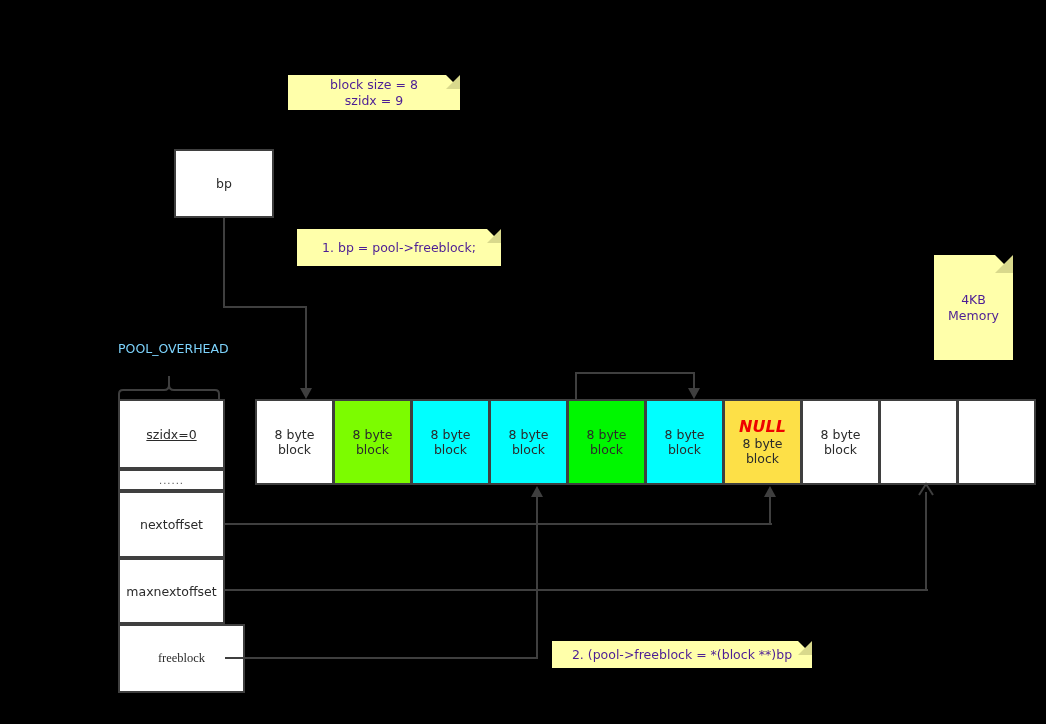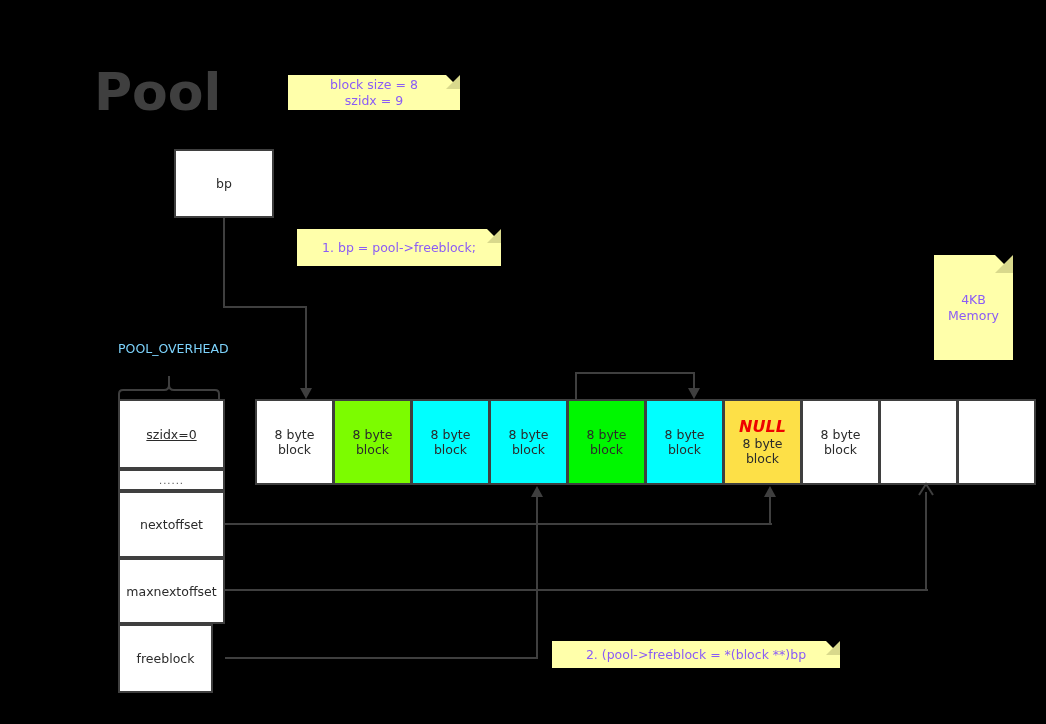--- a/index.html
+++ b/index.html
@@ -24,21 +24,21 @@
     font-weight: bold;
     color: #3f3f3f;
     letter-spacing: 0px;
     line-height: 58px;
     font-family: "DejaVu Sans", sans-serif;
   }
 
   
   .note {
     background: #ffffaa;
-    color: #8b5cf6;
+    color: #4c1d95;
     font-size: 12.5px;
     line-height: 16px;
     text-align: center;
     box-sizing: border-box;
     display: flex;
     flex-direction: column;
     justify-content: center;
     align-items: center;
   }
   .note .fold {
@@ -51,21 +51,21 @@
   .note .fold2 {
     position: absolute;
     top: 0; right: 0;
     width: 0; height: 0;
     border-left: 14px solid transparent;
     border-bottom: 14px solid #d9d98c;
   }
 
   #note-blocksize { left: 288px; top: 75px; width: 172px; height: 35px; }
   #note-step1     { left: 297px; top: 229px; width: 204px; height: 37px; }
-  #note-step2     { left: 552px; top: 641px; width: 288px; height: 27px; }
+  #note-step2     { left: 552px; top: 641px; width: 260px; height: 27px; }
   #note-4kb       { left: 934px; top: 255px; width: 79px; height: 105px; }
   #note-4kb .fold  { border-left-width: 18px; border-top-width: 18px; }
   #note-4kb .fold2 { border-left-width: 18px; border-bottom-width: 18px; }
 
   
   .box {
     background: #ffffff;
     border: 2px solid #3f3f3f;
     box-sizing: border-box;
     display: flex;
@@ -76,21 +76,21 @@
     text-align: center;
     line-height: 15px;
   }
   #bp-box { left: 174px; top: 149px; width: 100px; height: 69px; font-size: 12.5px; }
 
   
   #f-szidx   { left: 118px; top: 399px; width: 107px; height: 70px; text-decoration: underline; }
   #f-dots    { left: 118px; top: 469px; width: 107px; height: 22px; font-size: 10px; color: #555; letter-spacing: 1px;}
   #f-next    { left: 118px; top: 491px; width: 107px; height: 67px; }
   #f-maxnext { left: 118px; top: 558px; width: 107px; height: 66px; }
-  #f-free    { left: 118px; top: 624px; width: 95px; height: 69px; }
+  #f-free    { left: 118px; top: 624px; width: 127px; height: 69px; font-family: Liberation Serif, serif; }
 
   
   .mblock {
     top: 399px;
     height: 86px;
     width: 79px;
     border: 2px solid #3f3f3f;
     box-sizing: border-box;
     background: #ffffff;
     color: #2b2b2b;
@@ -135,21 +135,20 @@
     left: 118px; top: 341px;
     font-size: 12.5px;
     color: #7dd3fc;
   }
 </style>
 </head>
 <body>
 
 <div id="canvas">
 
-  <div class="abs" id="pool-title">Pool</div>
 
   <div class="abs note" id="note-blocksize">
     <div class="fold"></div>
     <div class="fold2"></div>
     <div>block size = 8</div>
     <div>szidx = 9</div>
   </div>
 
   <div class="abs box" id="bp-box">
     <span>bp</span>

